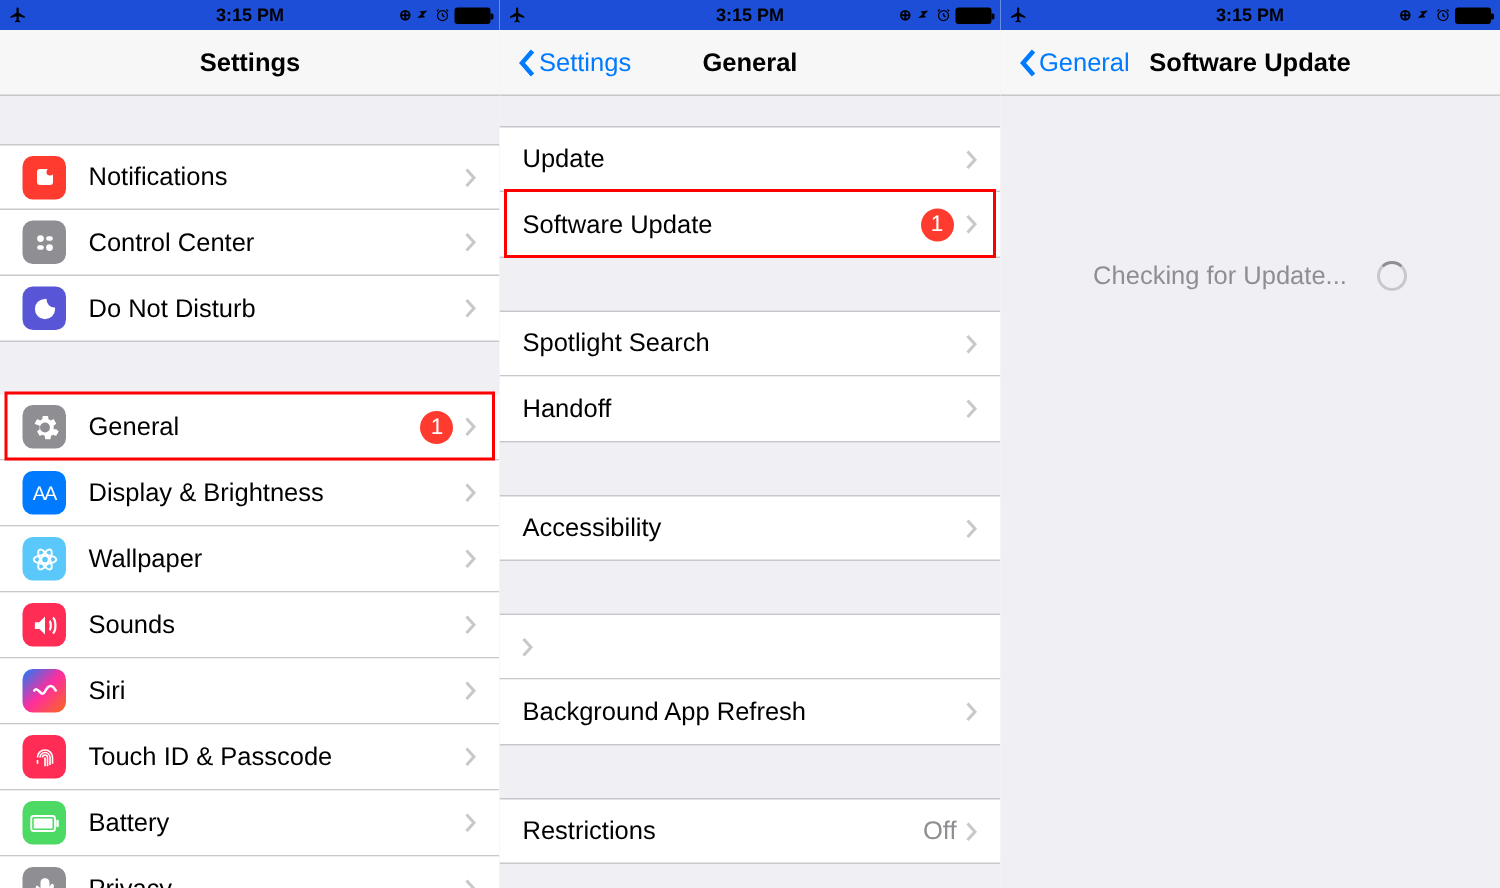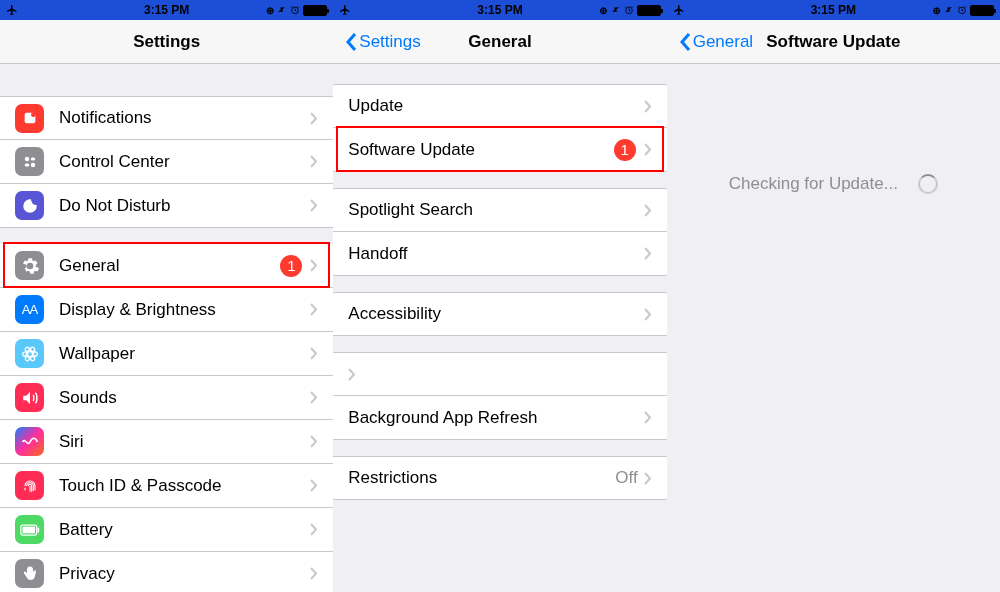--- a/index.html
+++ b/index.html
@@ -16,21 +16,21 @@
 .airplane{width:12px;height:12px}
 .battery{width:24px;height:11px;border:1px solid #000;border-radius:2px;position:relative;background:#000}
 .battery::after{content:'';position:absolute;right:-3px;top:3px;width:2px;height:4px;background:#000;border-radius:0 1px 1px 0}
 
 .nav-bar{height:44px;background:#f7f7f7;border-bottom:1px solid #c8c7cc;display:flex;align-items:center;position:relative;padding:0 12px}
 .nav-title{position:absolute;left:50%;transform:translateX(-50%);font-size:17px;font-weight:600;color:#000}
 .nav-back{display:flex;align-items:center;color:#007aff;font-size:17px;gap:2px;cursor:pointer}
 .chev-back{width:12px;height:20px;stroke:#007aff;stroke-width:3;fill:none}
 
 .content{flex:1;overflow:hidden}
-.group{margin-top:16px}
+.group{margin-top:35px}
 .group:first-child{margin-top:35px}
 
 .row{height:44px;background:#fff;border-bottom:1px solid #c8c7cc;display:flex;align-items:center;padding:0 15px;position:relative;cursor:pointer}
 .row:first-child{border-top:1px solid #c8c7cc}
 .icon-box{width:29px;height:29px;border-radius:7px;margin-right:15px;display:flex;align-items:center;justify-content:center;flex-shrink:0}
 .row-label{font-size:17px;color:#000;flex:1}
 .row-value{font-size:17px;color:#8e8e93;margin-right:6px}
 .chev{width:8px;height:13px;stroke:#c7c7cc;stroke-width:2;fill:none;flex-shrink:0}
 .badge{background:#ff3b30;color:#fff;border-radius:11px;min-width:22px;height:22px;font-size:15px;display:flex;align-items:center;justify-content:center;margin-right:8px;padding:0 6px}
 

